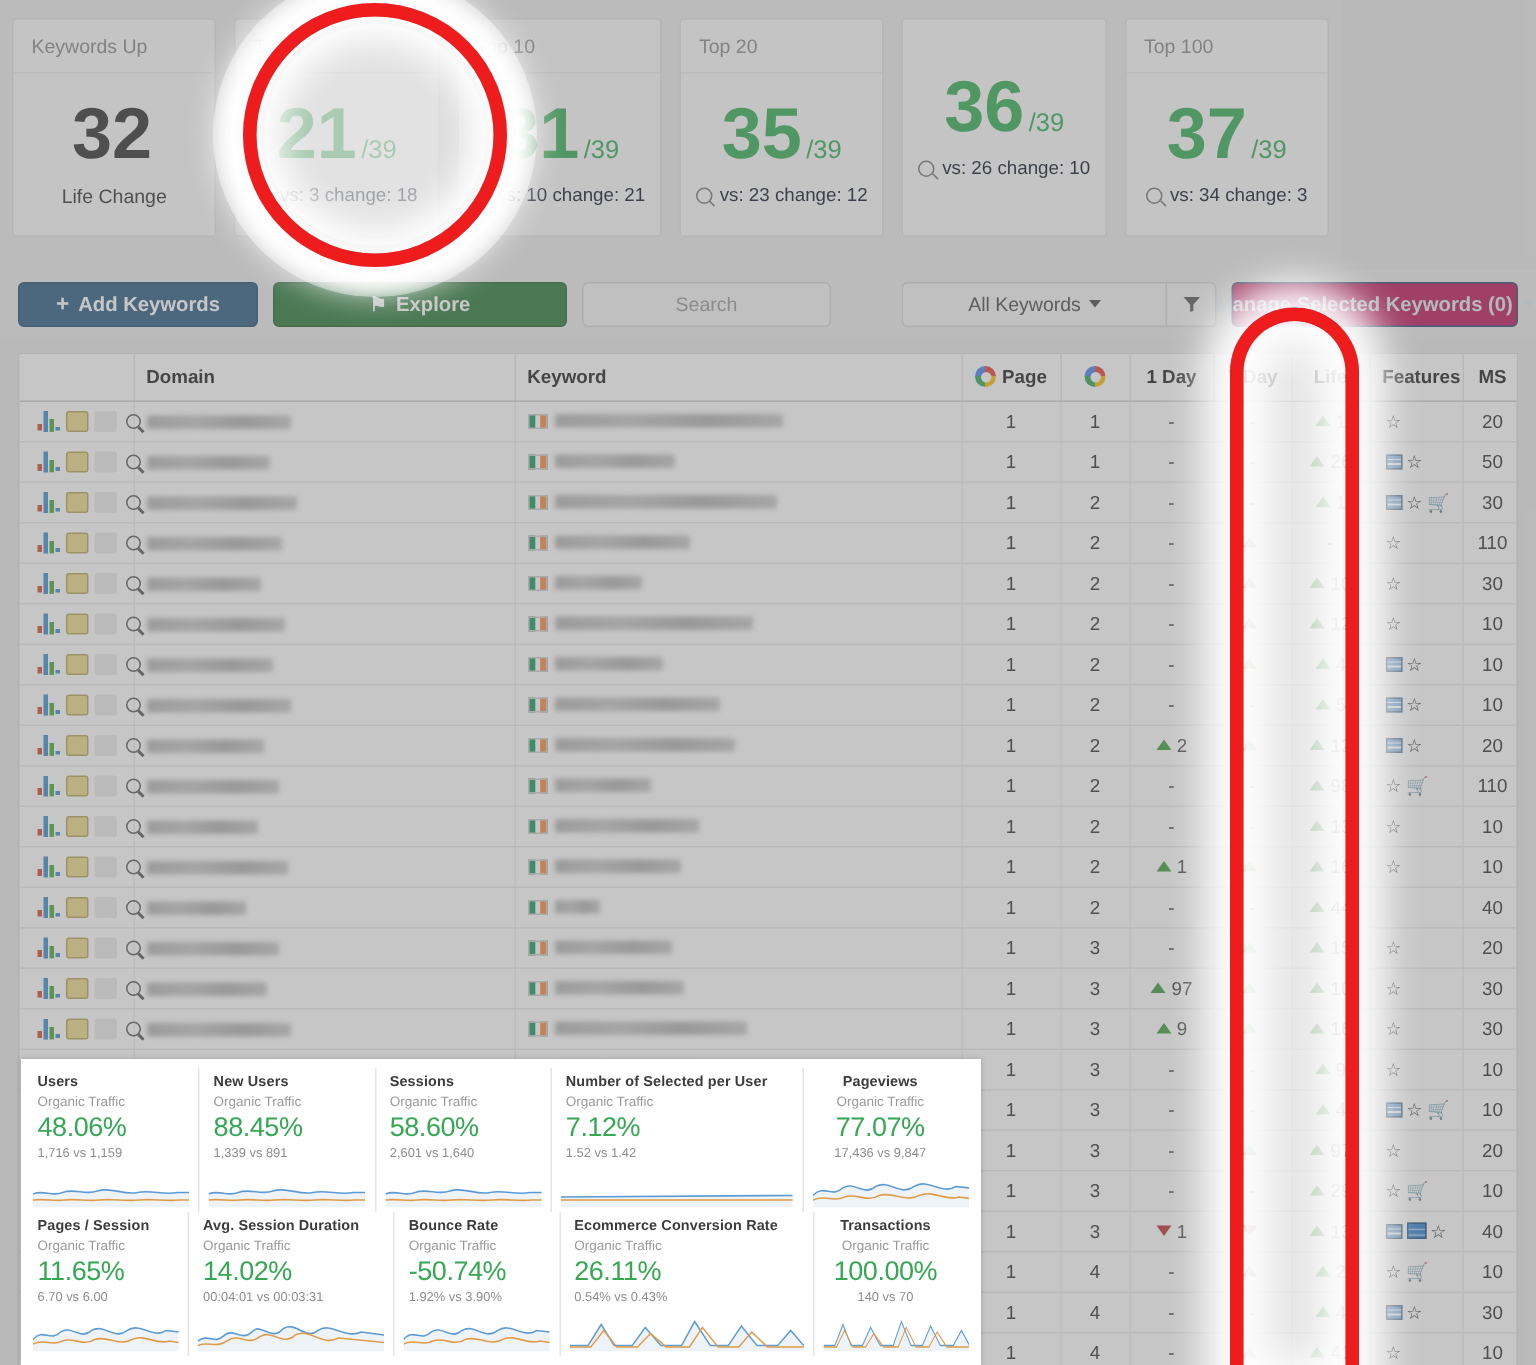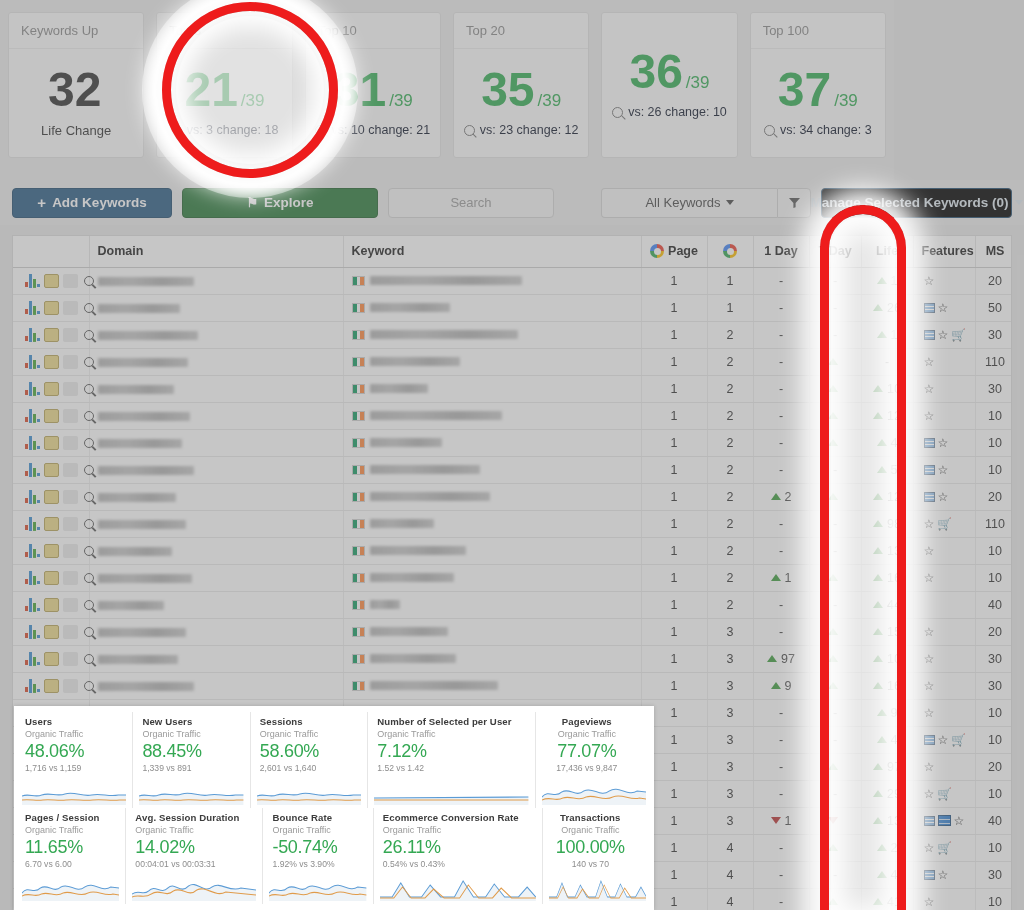--- a/index.html
+++ b/index.html
@@ -101,21 +101,21 @@
     border-right:none; border-radius:4px 0 0 4px;
     display:flex; align-items:center; justify-content:center; gap:5px;
     font-size:13px; color:#4a4a4a;
   }
   .filter-btn {
     width:34px; height:30px; background:#f4f4f4; border:1px solid #d5d5d5;
     border-radius:0 4px 4px 0; display:flex; align-items:center; justify-content:center;
   }
   .caret { width:0;height:0;border-left:4px solid transparent;border-right:4px solid transparent;border-top:5px solid currentColor; display:inline-block;}
   .btn-manage {
-    background:#000000; color:#dfe8ef; border:1px solid #244e70;
+    background:#be185d; color:#dfe8ef; border:1px solid #244e70;
     flex:1; min-width:0;
   }
   .plus-ic { font-size:15px; font-weight:bold; line-height:1; }
 
   
   .table-wrap {
     position:absolute; left:12px; top:235px; width:1000px; height:675px;
     background:#fff; border:1px solid #dcdcdc; border-bottom:none;
     overflow:hidden;
   }

